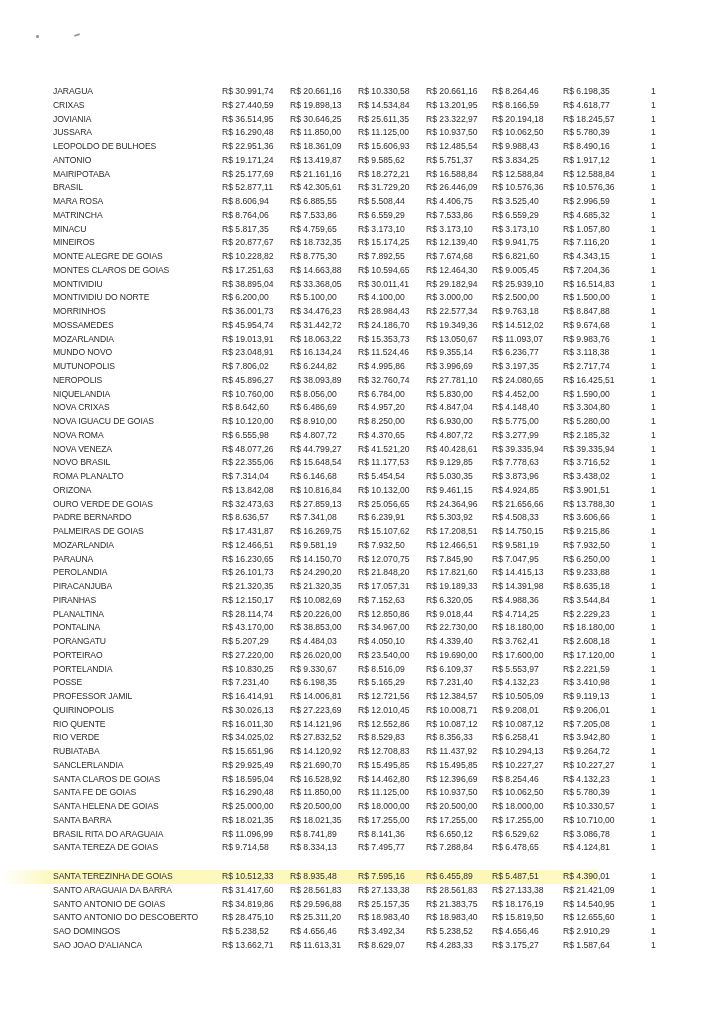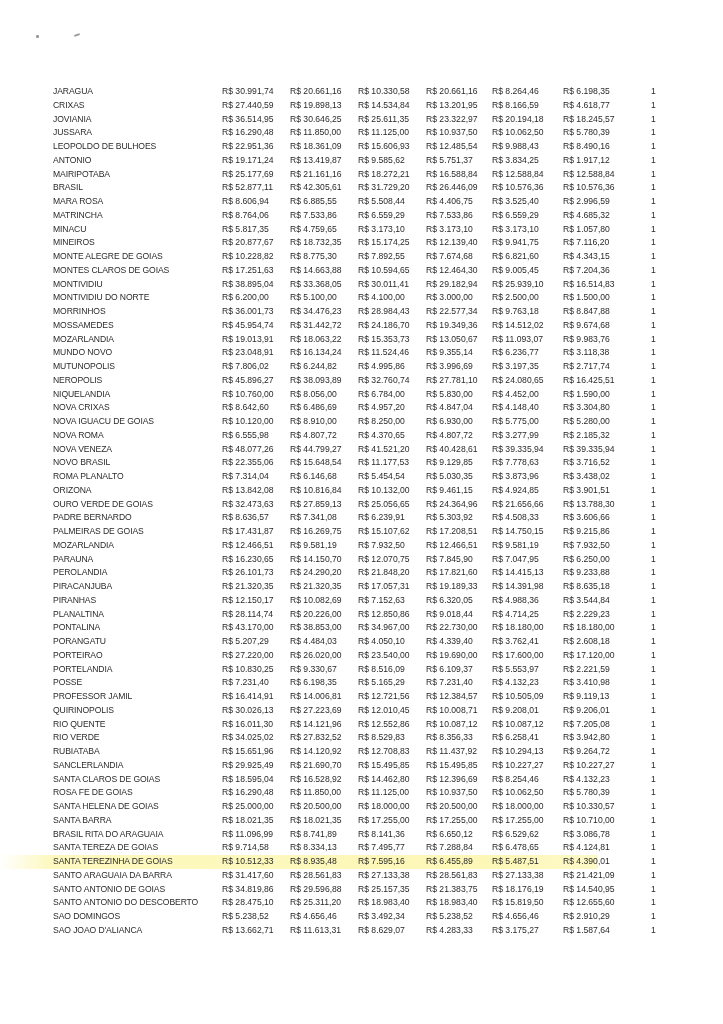--- a/index.html
+++ b/index.html
@@ -2,21 +2,21 @@
 <html><head>
 <meta charset="utf-8">
 <style>
   html, body { margin: 0; padding: 0; background: #ffffff; }
   body { width: 723px; height: 1024px; position: relative; overflow: hidden;
          font-family: "Liberation Sans", sans-serif; color: #2a2a2a; }
   .scan-mark { position: absolute; top: 33px; left: 36px; width: 50px; height: 8px; }
   .scan-mark span { position: absolute; display: block; background: #9a9a9a; border-radius: 1px; }
   .table { position: absolute; top: 85px; left: 0; width: 598px; }
   .row { position: relative; height: 13.75px; font-size: 8.6px; line-height: 13.75px; white-space: nowrap; }
-  .row.highlight { background: linear-gradient(90deg, rgba(255,255,255,0) 0px, rgba(252,246,170,0.75) 50px, rgba(252,246,170,0.85) 500px, rgba(252,246,170,0.55) 640px, rgba(255,255,255,0) 690px); }
+  .row.highlight { background: linear-gradient(90deg, rgba(255,255,255,0) 0px, rgba(252,246,170,0.75) 50px, rgba(252,246,170,0.85) 500px, rgba(252,246,170,0.55) 640px, rgba(255,255,255,0) 690px); margin-top: 15px; }
   .cell { position: absolute; top: 0; }
   .name { left: 53px; letter-spacing: -0.1px; }
   .c0 { left: 222px; } .c1 { left: 290px; } .c2 { left: 358px; }
   .c3 { left: 426px; } .c4 { left: 492px; } .c5 { left: 563px; }
   .cnt { left: 651px; }
 </style>
 </head>
 <body>
 
 <div class="scan-mark">
@@ -529,21 +529,21 @@
     <span class="cell name">SANTA CLAROS DE GOIAS</span>
     <span class="cell c0">R$ 18.595,04</span>
     <span class="cell c1">R$ 16.528,92</span>
     <span class="cell c2">R$ 14.462,80</span>
     <span class="cell c3">R$ 12.396,69</span>
     <span class="cell c4">R$ 8.254,46</span>
     <span class="cell c5">R$ 4.132,23</span>
     <span class="cell cnt">1</span>
   </div>
     <div class="row">
-    <span class="cell name">ROSA FE DE GOIAS</span>
+    <span class="cell name">SANTA FE DE GOIAS</span>
     <span class="cell c0">R$ 16.290,48</span>
     <span class="cell c1">R$ 11.850,00</span>
     <span class="cell c2">R$ 11.125,00</span>
     <span class="cell c3">R$ 10.937,50</span>
     <span class="cell c4">R$ 10.062,50</span>
     <span class="cell c5">R$ 5.780,39</span>
     <span class="cell cnt">1</span>
   </div>
     <div class="row">
     <span class="cell name">SANTA HELENA DE GOIAS</span>

